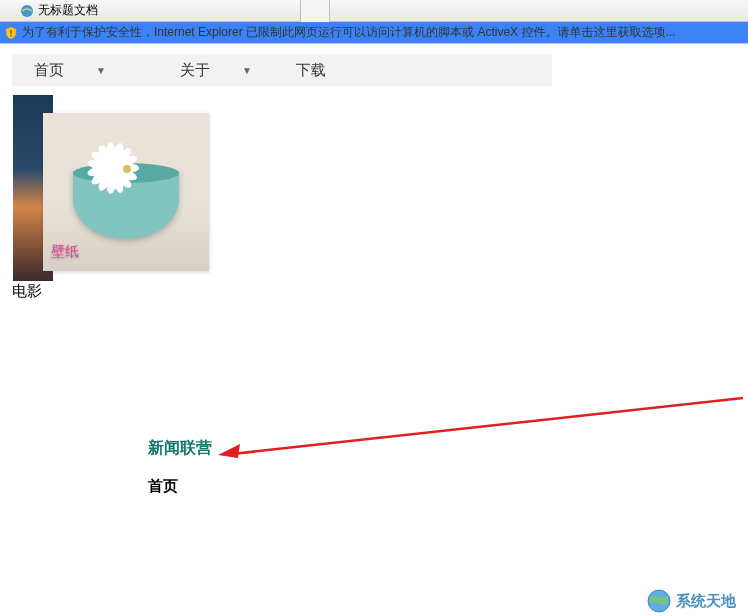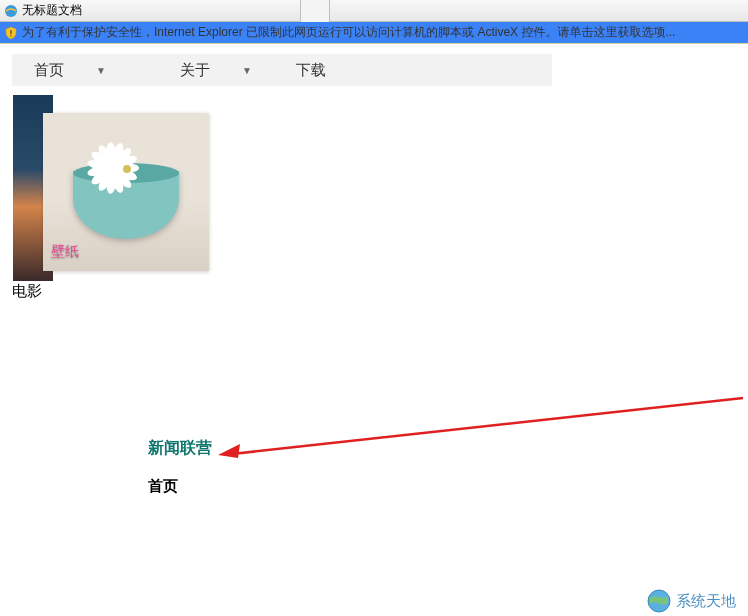--- a/index.html
+++ b/index.html
@@ -10,21 +10,21 @@
       background: #fff;
       position: relative;
       overflow: hidden;
     }
     .title-bar {
       height: 22px;
       background: linear-gradient(to bottom, #f8f8f8, #e8e8e8);
       border-bottom: 1px solid #c0c0c0;
       display: flex;
       align-items: center;
-      padding-left: 4px;
+      padding-left: 20px;
       font-size: 12px;
     }
     .ie-icon {
       width: 14px; height: 14px; margin-right: 4px;
       display: inline-flex; align-items: center; justify-content: center;
     }
     .tab-divider {
       position: absolute;
       left: 300px; top: 0; height: 22px; width: 30px;
       border-left: 1px solid #c0c0c0;
@@ -136,21 +136,21 @@
     .arrow-svg {
       position: absolute;
       left: 218px; top: 396px;
       width: 530px; height: 70px;
       pointer-events: none;
     }
     .watermark {
       position: absolute;
       right: 12px; bottom: 2px;
       display: flex; align-items: center;
-      font-size: 15px; font-weight: normal;
+      font-size: 15px; font-weight: bold;
       color: #4a90c4;
     }
     .globe {
       width: 26px; height: 26px; margin-right: 4px;
     }
   </style>
 </head>
 <body>
 
 <div class="title-bar">

